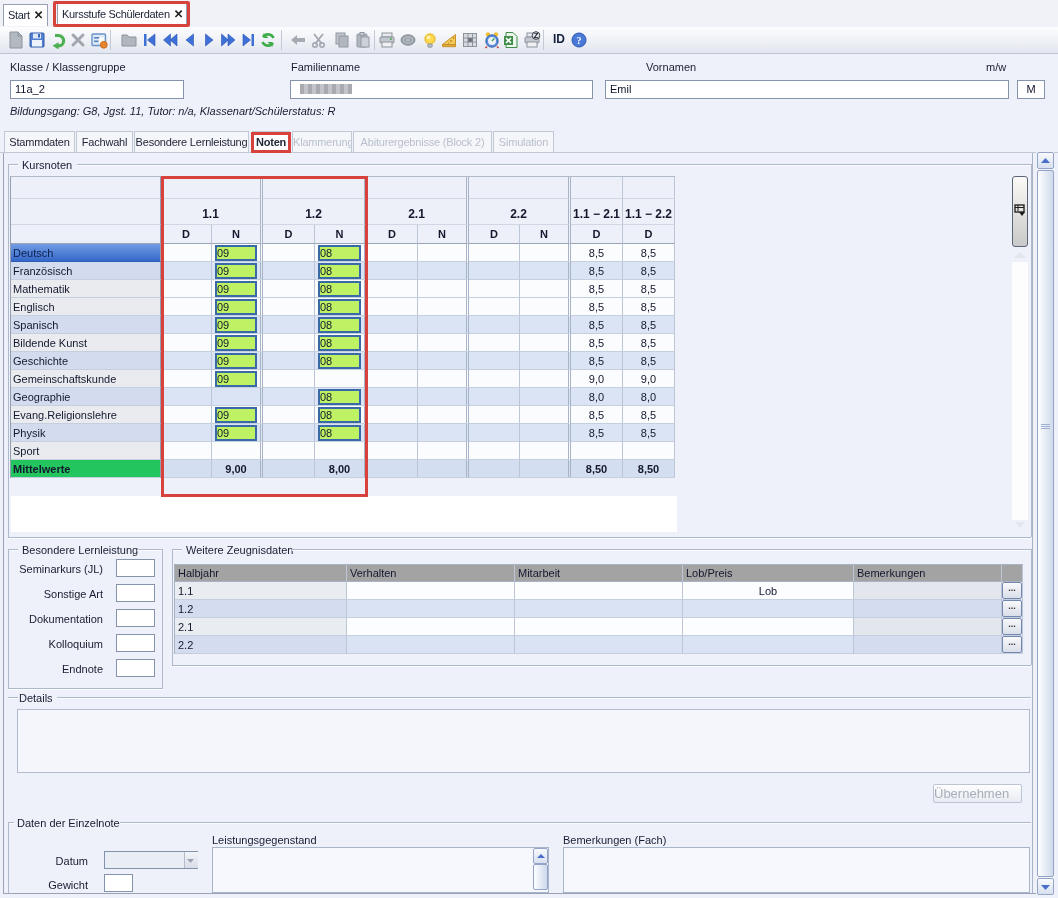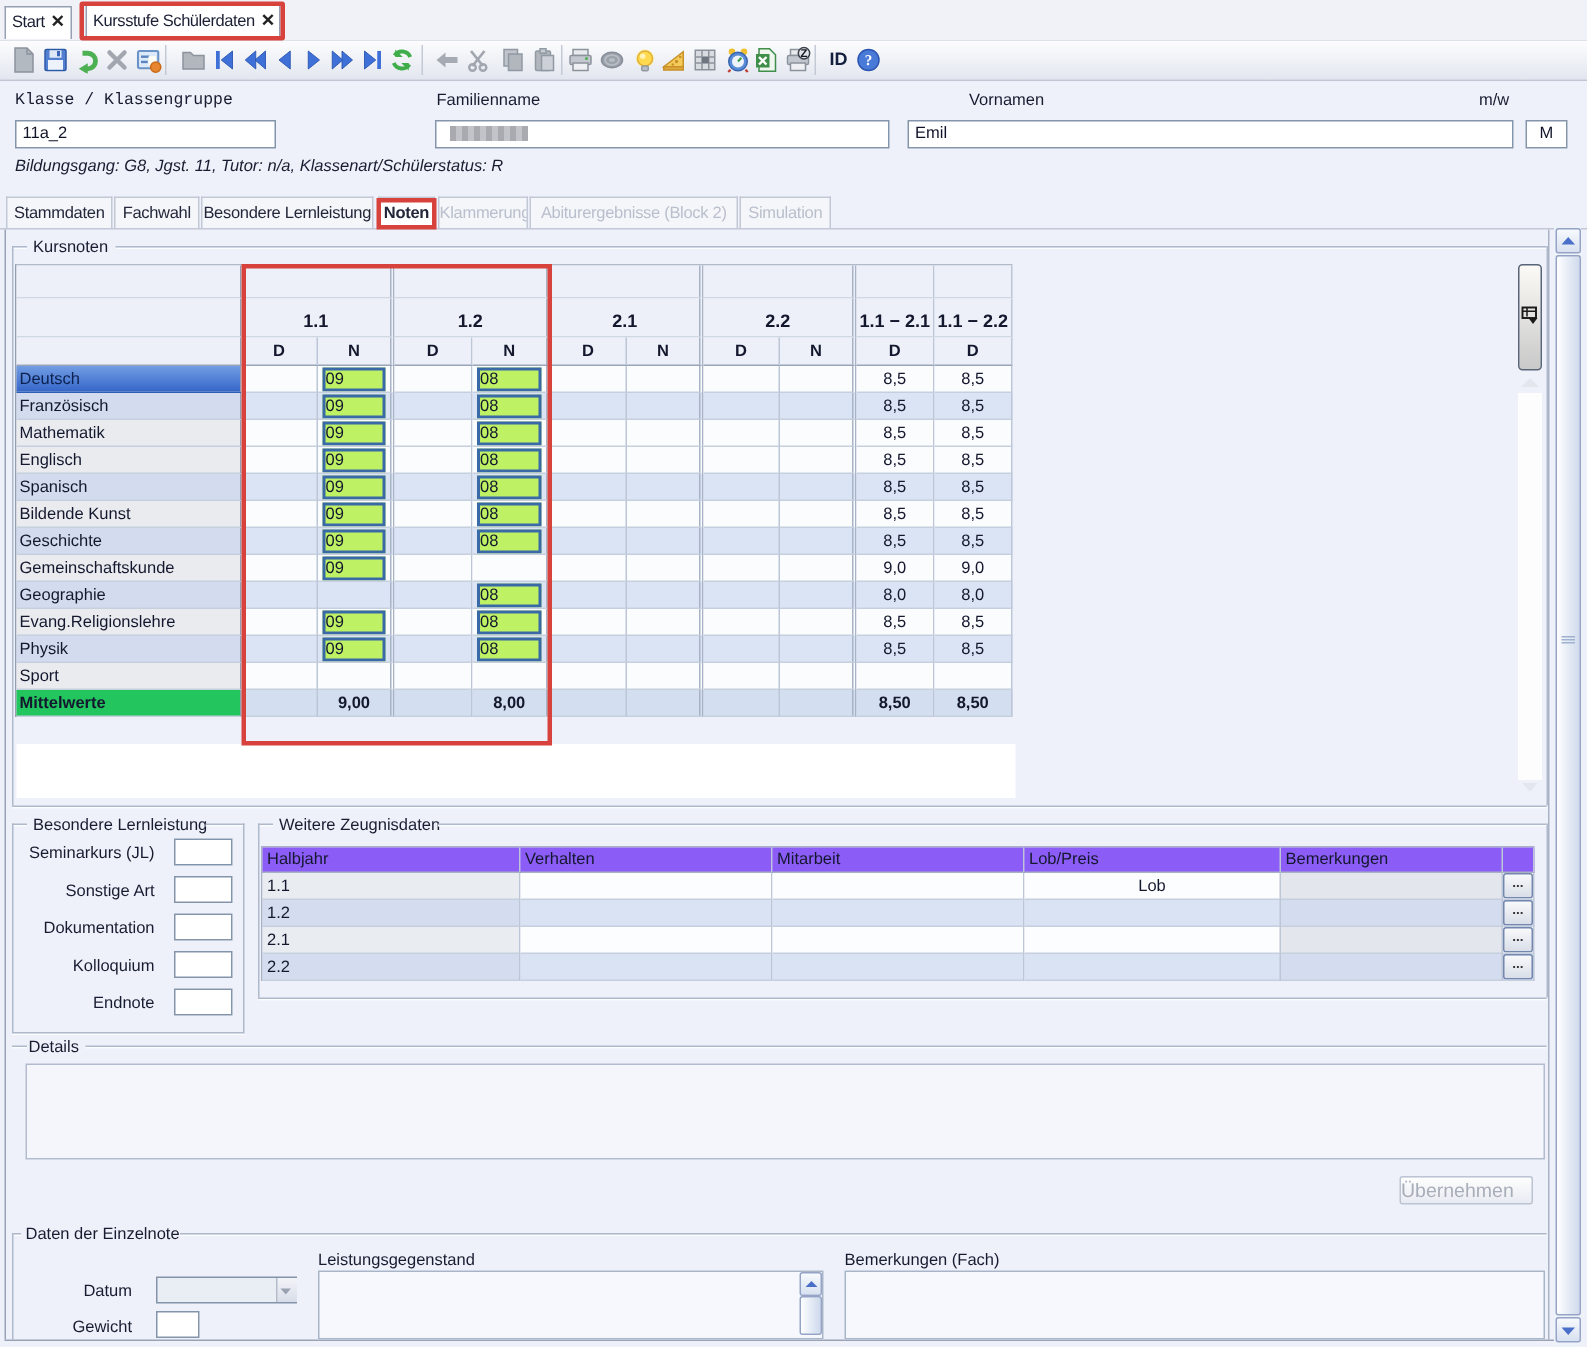--- a/index.html
+++ b/index.html
@@ -43,21 +43,21 @@
 .rw1 .lab{background:#d2dcee;} .rw1 td.c{background:#dbe4f5;}
 #ktab td.sel{background:linear-gradient(#729de3,#3567c9);border-bottom:1px solid #2f5cb4;color:#0d2150;}
 #ktab tr.mw td{font-weight:bold;}
 #ktab tr.mw .lab{background:#22c55e;margin-left:22px;}
 #ktab tr.mw td.c{background:#d3def1;}
 .nb{height:16px;margin:0 3px;border:2px solid #3a69a8;background:#bef264;line-height:12px;box-sizing:border-box;}
 
 #wtab{position:absolute;left:174px;top:564px;border-collapse:separate;border-spacing:0;table-layout:fixed;}
 #wtab td{box-sizing:border-box;border-right:1px solid #bcc6d6;border-bottom:1px solid #c6cfde;
  font-size:11px;color:#14182e;padding:0 3px;overflow:hidden;white-space:nowrap;height:18px;}
-#wtab tr.h td{background:#8b5cf6;border-bottom:1px solid #a8b2c4;height:17px;}
+#wtab tr.h td{background:#a3a3a3;border-bottom:1px solid #a8b2c4;height:17px;}
 .btn3{display:block;width:18px;height:15px;margin:0 auto;border:1px solid #7487ae;border-radius:2px;
  background:linear-gradient(#f8f9fb,#d9dee8);font-weight:bold;font-size:9px;line-height:10px;text-align:center;color:#333;}
 
 .sbbtn{position:absolute;box-sizing:border-box;border:1px solid #95a4c6;border-radius:2px;
  background:linear-gradient(#f7fafd,#d8e1f0);}
 </style></head><body>
 
 <div id="tabbar" class="abs"></div>
 <div class="mtab" style="left:3px;width:45px;">Start<span class="x">✕</span></div>
 <div class="mtab" style="left:57px;width:130px;top:3px;height:23px;">Kursstufe Schülerdaten<span class="x">✕</span></div>
@@ -186,21 +186,21 @@
     <rect x="4" y="11" width="10" height="5" fill="#eef0f3" stroke="#8d939c"></rect>
     <circle cx="13" cy="4.5" r="3.8" fill="#dfe3ea" stroke="#3a3f48"></circle>
     <text x="13" y="7.2" font-size="7.5" font-weight="bold" text-anchor="middle" fill="#14171c" font-family="Liberation Sans">Z</text>
   </svg>
 <div class="tsep" style="left:543px"></div>
 <div class="abs" style="left:549px;top:32px;width:20px;text-align:center;font-weight:bold;font-size:12px;color:#12203e;">ID</div>
 <svg class="ticon" style="left:570px" width="18" height="18" viewBox="0 0 18 18">
     <circle cx="9" cy="9" r="7" fill="#4a7ad8" stroke="#2a55b0"></circle>
     <text x="9" y="12.5" font-size="10" font-weight="bold" text-anchor="middle" fill="#fff" font-family="Liberation Serif">?</text>
   </svg>
-<div class="lbl" style="left:10px;top:61px;font-family:Liberation Mono, monospace;">Klasse / Klassengruppe</div>
+<div class="lbl" style="left:10px;top:61px;">Klasse / Klassengruppe</div>
 <div class="lbl" style="left:291px;top:61px;">Familienname</div>
 <div class="lbl" style="left:606px;top:61px;margin-left:40px;">Vornamen</div>
 <div class="lbl" style="left:986px;top:61px;">m/w</div>
 <div class="inp" style="left:10px;top:80px;width:174px;height:19px;">11a_2</div>
 <div class="inp" style="left:290px;top:80px;width:303px;height:19px;"></div>
 <div class="abs" style="left:300px;top:84px;width:52px;height:10px;background:repeating-linear-gradient(90deg,#9a9aa2 0 4px,#b8b8c0 4px 8px);opacity:.85;"></div>
 <div class="inp" style="left:605px;top:80px;width:404px;height:19px;">Emil</div>
 <div class="inp" style="left:1017px;top:80px;width:28px;height:19px;text-align:center;">M</div>
 <div class="lbl" style="left:10px;top:105px;font-style:italic;">Bildungsgang: G8, Jgst. 11, Tutor: n/a, Klassenart/Schülerstatus: R</div>
 <div class="stab " style="left:4px;width:71px;text-align:center;">Stammdaten</div>

